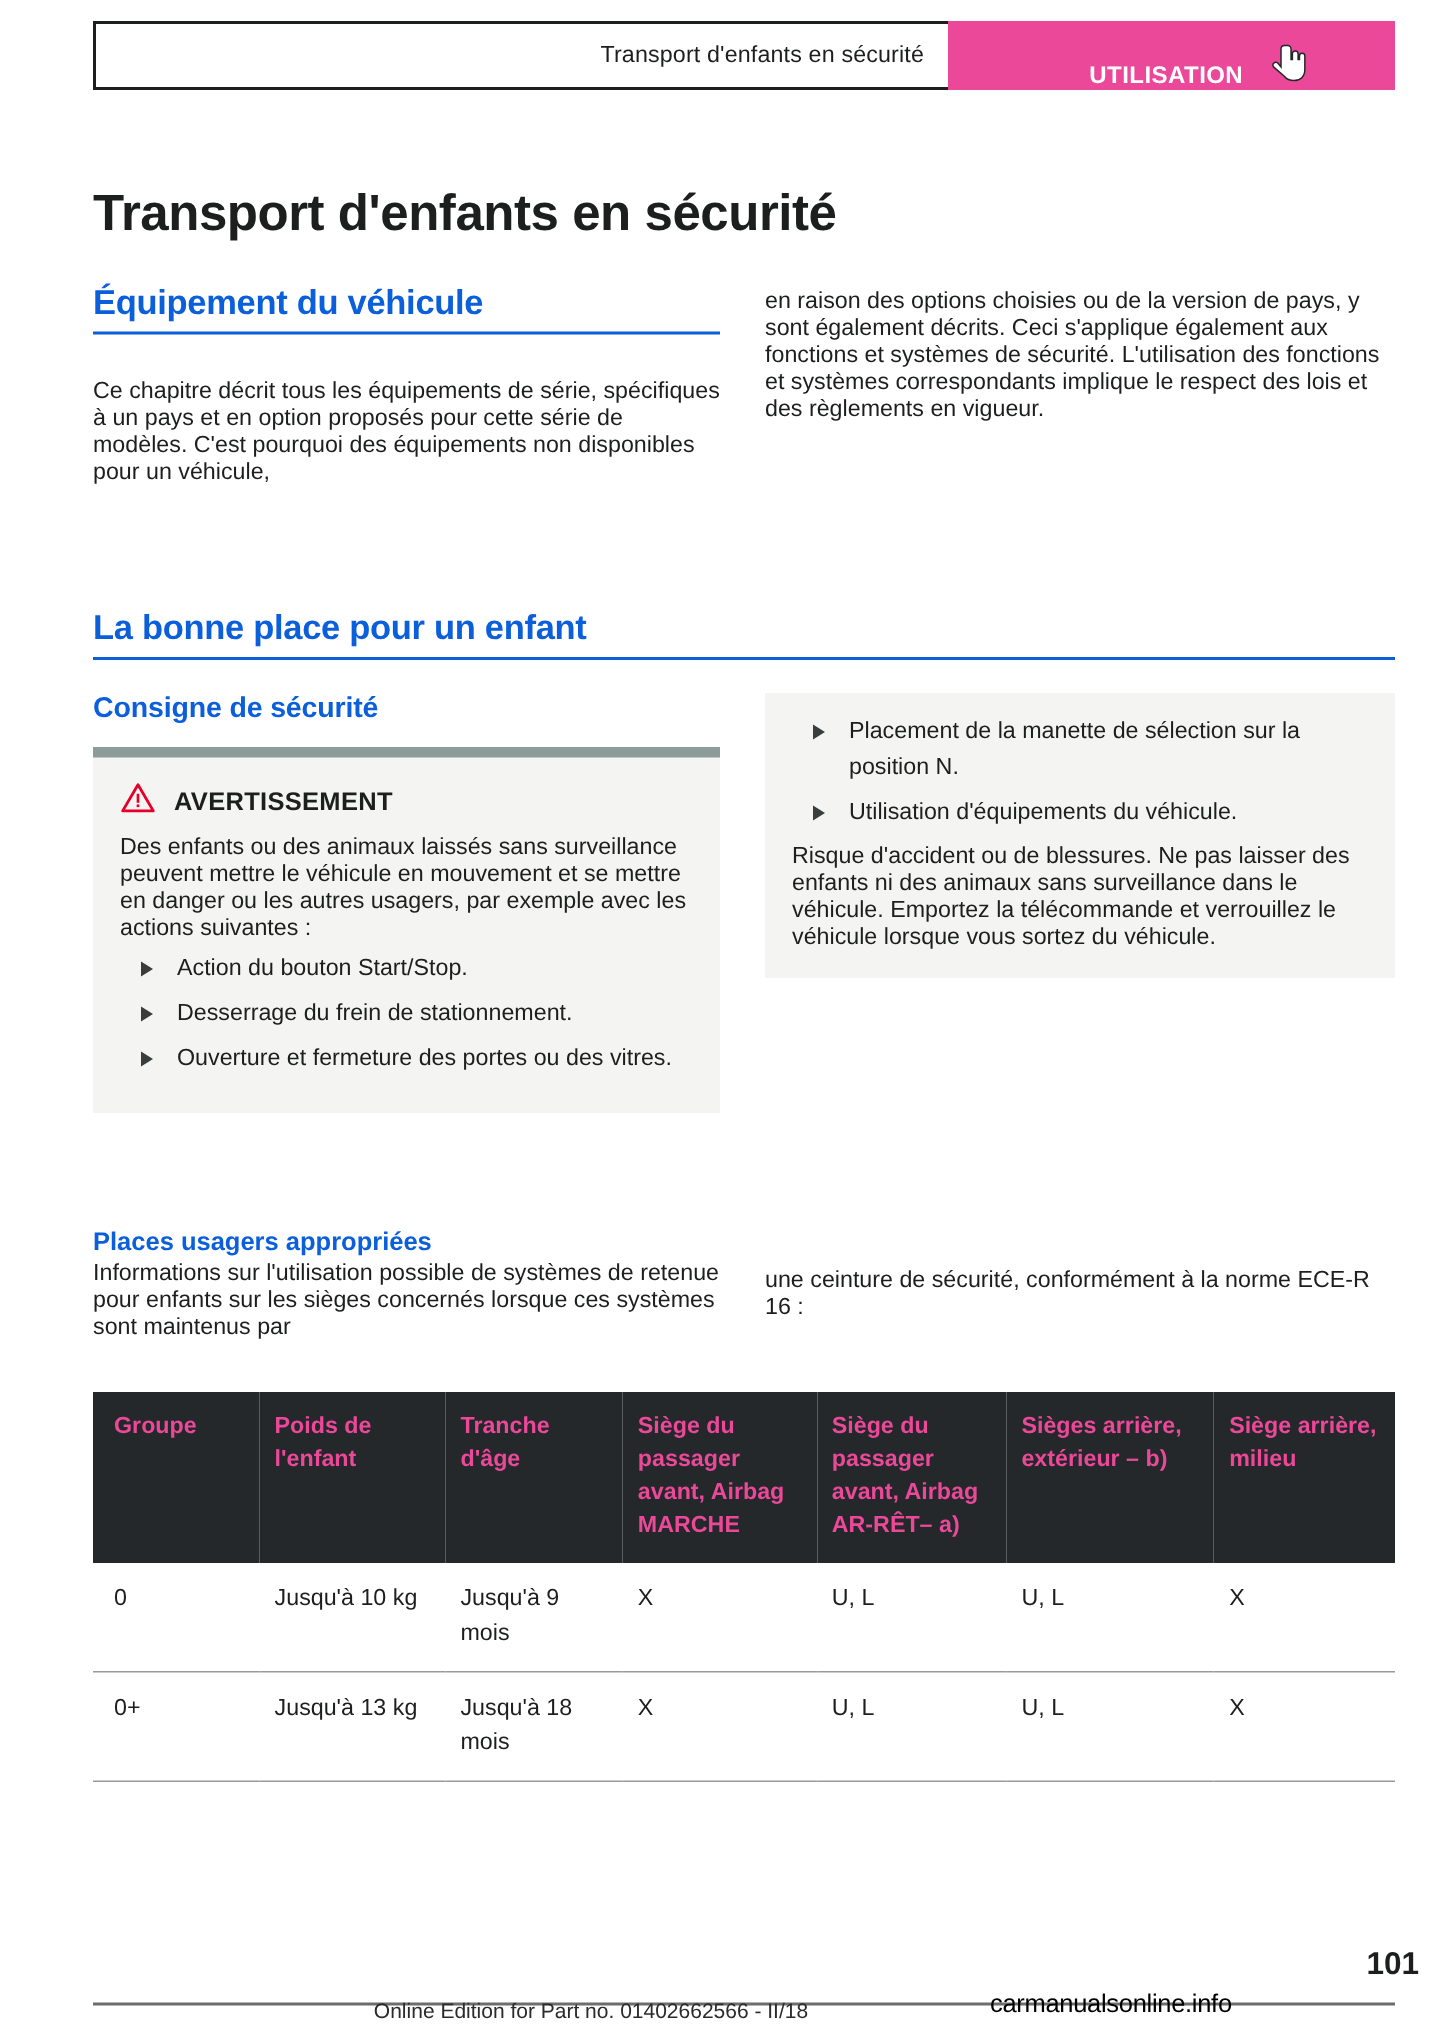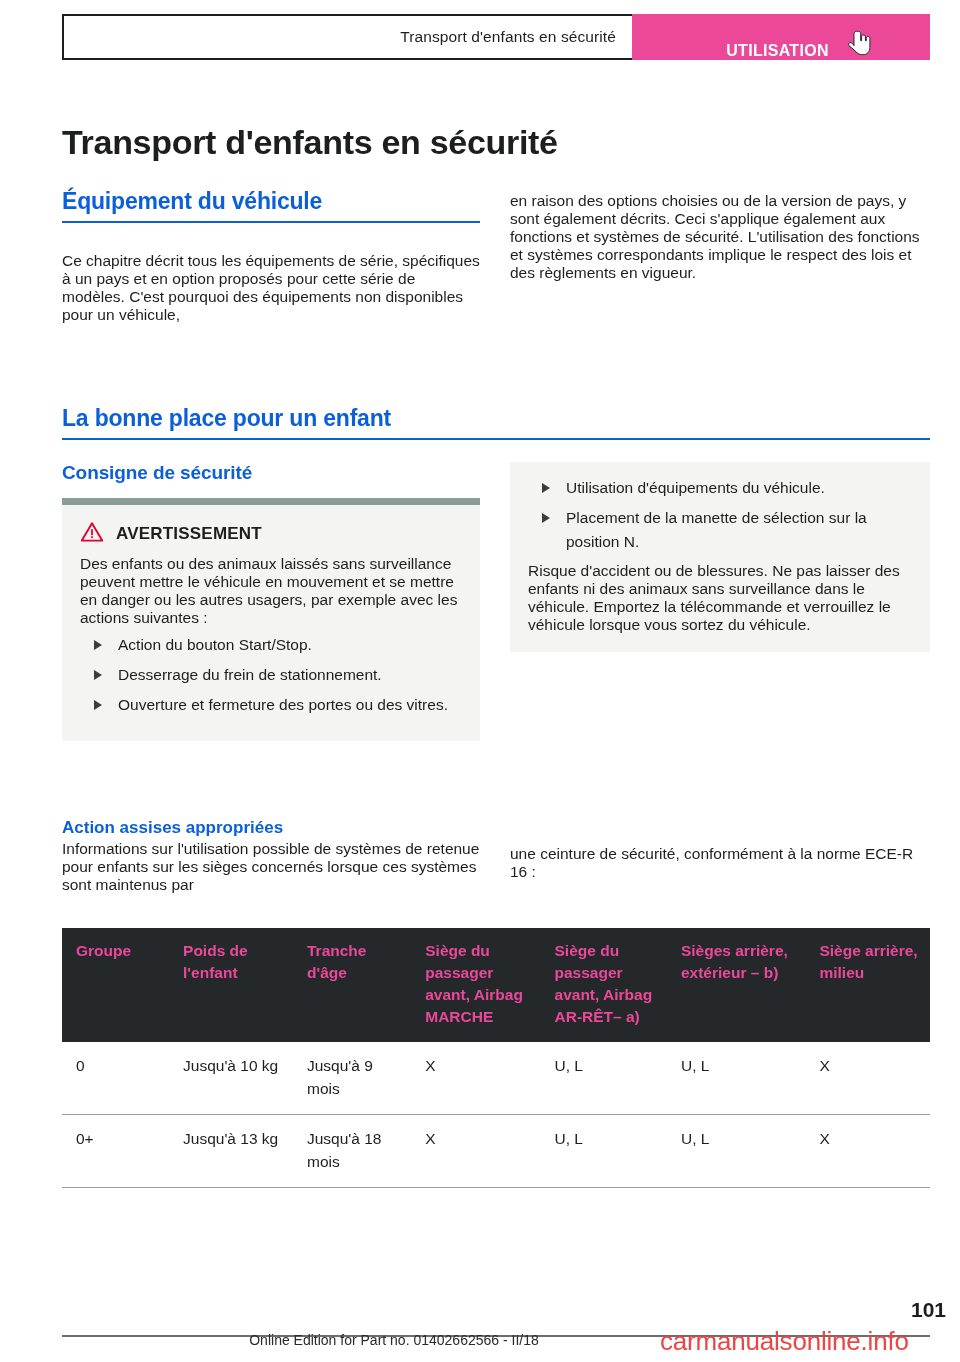--- a/index.html
+++ b/index.html
@@ -208,22 +208,22 @@
     width: 788px;
     top: 1332px;
     text-align: center;
     font-size: 14px;
     color: #2b2b2b;
   }
   .watermark {
     position: absolute;
     left: 660px;
     top: 1326px;
-    font-size: 26px;
-    color: #ef4444;
+    font-size: 17px;
+    color: #000000;
     letter-spacing: -.2px;
     white-space: nowrap;
   }
 </style>
 </head>
 <body>
 
 <div class="page-header">
   <div class="header-left">
     <span class="crumb">Transport d'enfants en sécurité</span>
@@ -279,29 +279,29 @@
       <li><span class="tri"></span><span>Action du bouton Start/Stop.</span></li>
       <li><span class="tri"></span><span>Desserrage du frein de stationnement.</span></li>
       <li><span class="tri"></span><span>Ouverture et fermeture des portes ou des vitres.</span></li>
     </ul>
   </div>
 </div>
 
 <div class="col-right" style="top:462px;">
   <div class="notebox plain">
     <ul class="triangle-list" style="margin-top:0;">
+      <li><span class="tri"></span><span>Placement de la manette de sélection sur la position N.</span></li>
       <li><span class="tri"></span><span>Utilisation d'équipements du véhicule.</span></li>
-      <li><span class="tri"></span><span>Placement de la manette de sélection sur la position N.</span></li>
     </ul>
     <p class="body" style="margin-top:8px;">Risque d'accident ou de blessures. Ne pas laisser des enfants ni des animaux sans surveillance dans le véhicule. Emportez la télécommande et verrouillez le véhicule lorsque vous sortez du véhicule.</p>
   </div>
 </div>
 
 <div class="col-left" style="top:818px;">
-  <h4 class="h4-blue">Action assises appropriées</h4>
+  <h4 class="h4-blue">Places usagers appropriées</h4>
   <p class="body">Informations sur l'utilisation possible de systèmes de retenue pour enfants sur les sièges concernés lorsque ces systèmes sont maintenus par</p>
 </div>
 
 <div class="col-right" style="top:845px;">
   <p class="body">une ceinture de sécurité, conformément à la norme ECE-R 16 :</p>
 </div>
 
 <table class="spec-table" style="top:928px;">
   <thead>
     <tr>

